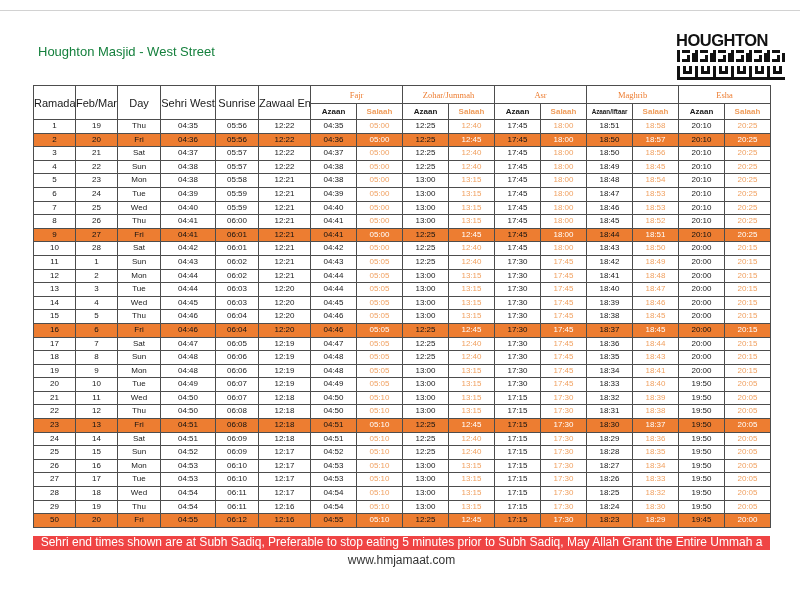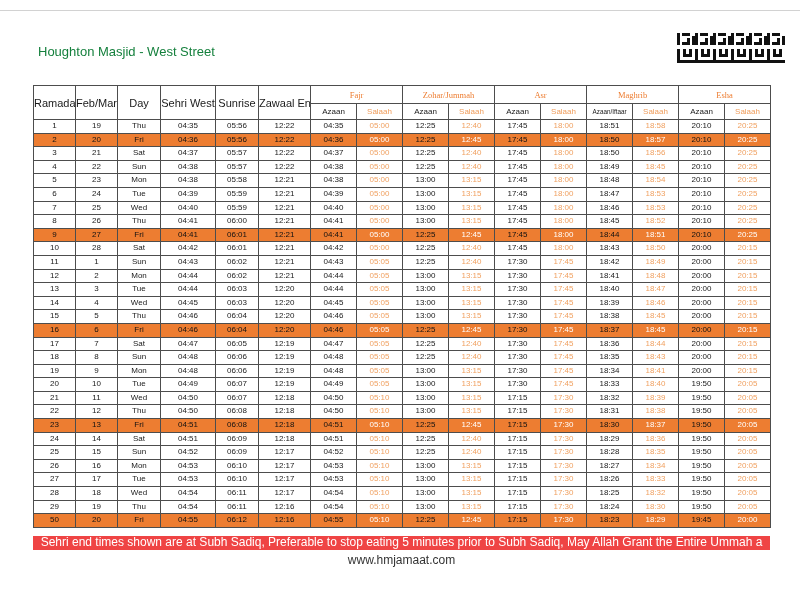--- a/index.html
+++ b/index.html
@@ -16,21 +16,21 @@
   .logo-word{font-size:16.5px;font-weight:800;letter-spacing:-0.5px;line-height:17px;}
   .logo-kufic{display:block;margin-top:1px;}
 
   
   .table-wrap{position:absolute;left:33px;top:85px;}
   table{border-collapse:collapse;table-layout:fixed;width:737px;border:1.5px solid #3d3d3d;}
   th,td{border:1px solid #4d4d4d;text-align:center;padding:0;white-space:nowrap;overflow:hidden;}
   thead th{font-weight:normal;background:#fff;}
   th.simple{font-size:11px;color:#1a1a1a;}
   th.group{height:17px;font-size:8.5px;color:#ED7D31;font-family:Liberation Serif, serif;}
-  th.sub{height:15px;font-size:8px;color:#1a1a1a;}
+  th.sub{height:15px;font-size:8px;color:#1a1a1a;font-weight:bold;}
   th.sub.salaah{color:#EF9D5C;}
   th.sub.tiny{font-size:6.3px;}
   tbody td{height:12.6px;font-size:8px;line-height:12.6px;color:#1a1a1a;}
   tbody td.salaah{color:#F0A161;}
   tbody tr.fri td{background:#ED7D31;color:#111;}
   tbody tr.fri td.salaah{color:#ffffff;}
 
   
   .footer-bar{position:absolute;left:33px;top:536px;width:737px;height:13.5px;background:#ef4444;
     color:#ffffff;font-size:12px;line-height:13.5px;text-align:center;}
@@ -38,20 +38,21 @@
 </style>
 </head>
 <body>
 
 <div class="page-top-rule"></div>
 
 <div class="doc-title">Houghton Masjid - West Street</div>
 <div class="doc-subtitle">1447/2026 Ramadaan Salaah Timetable</div>
 
 <div class="logo">
+  <div class="logo-word">HOUGHTON</div>
   <svg class="logo-kufic" width="112" height="30" viewBox="0 0 110 30" aria-hidden="true">
     <defs>
       <g id="ka" fill="#111">
         <rect x="0" y="0" width="3" height="12"></rect>
         <rect x="5" y="0" width="8" height="3"></rect>
         <rect x="10" y="5" width="3" height="7"></rect>
         <rect x="5" y="9" width="8" height="3"></rect>
         <rect x="15" y="3" width="3" height="9"></rect>
       </g>
       <g id="kb" fill="#111">

